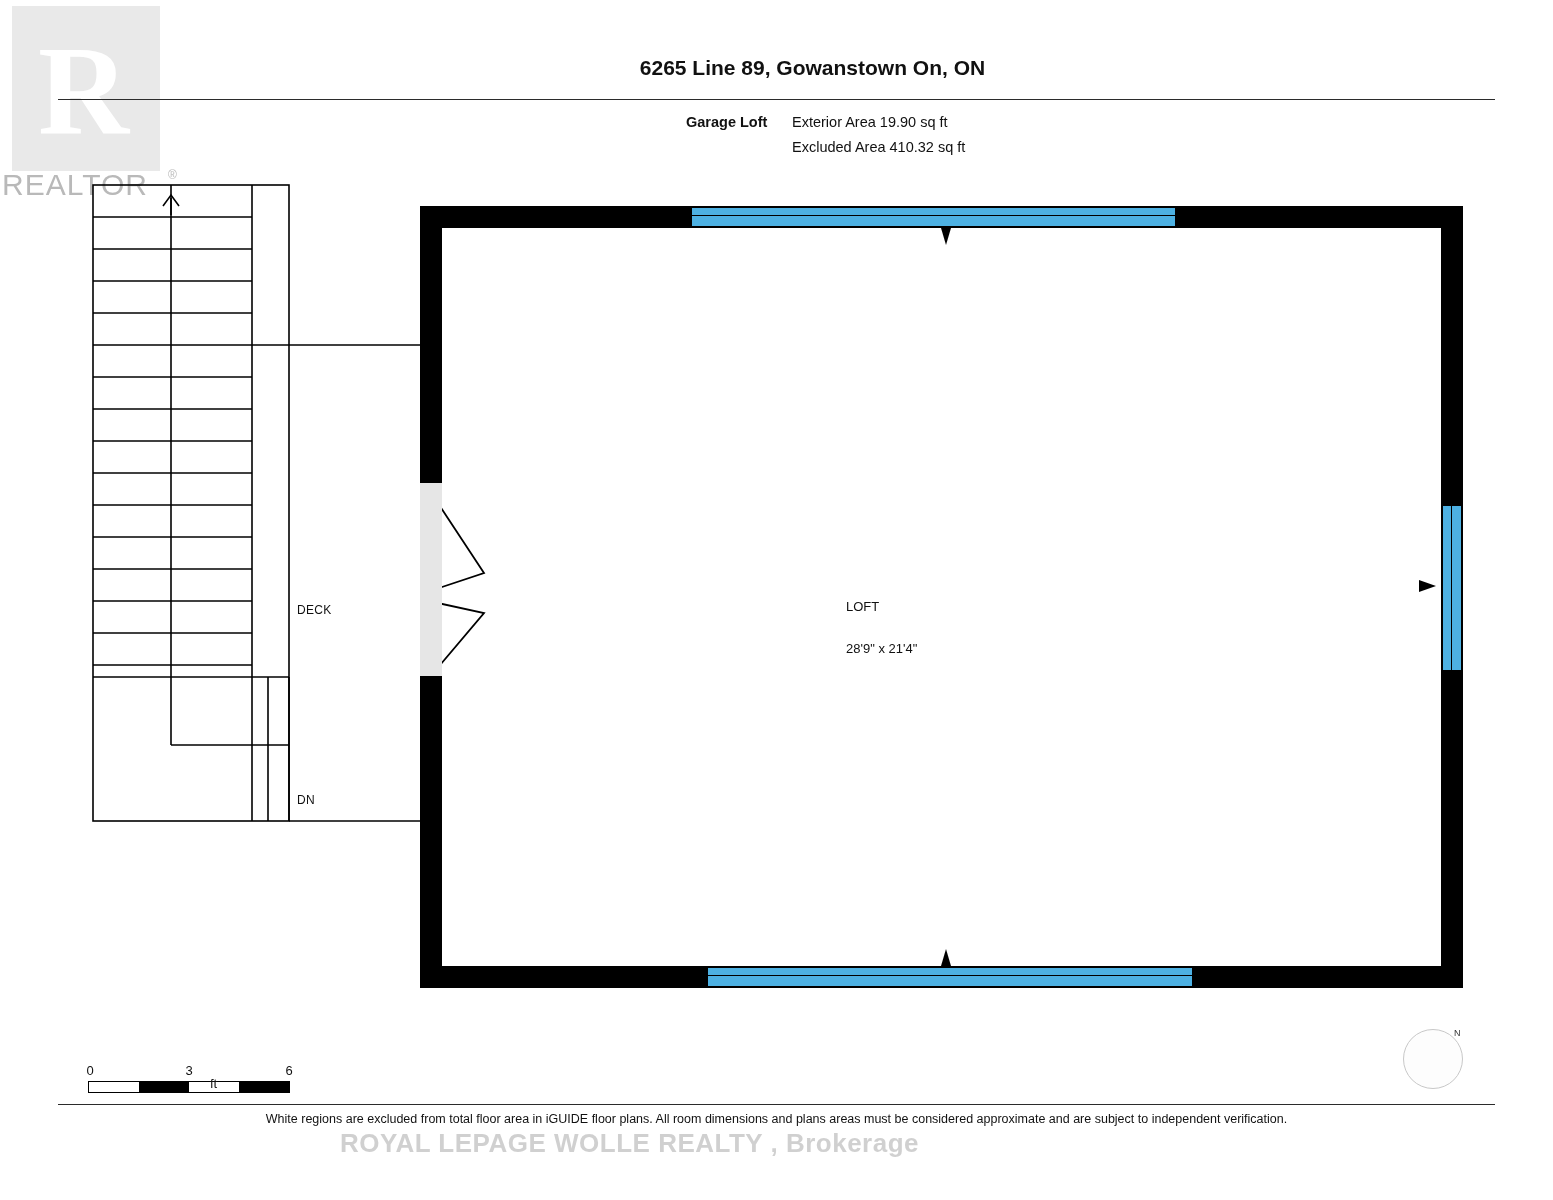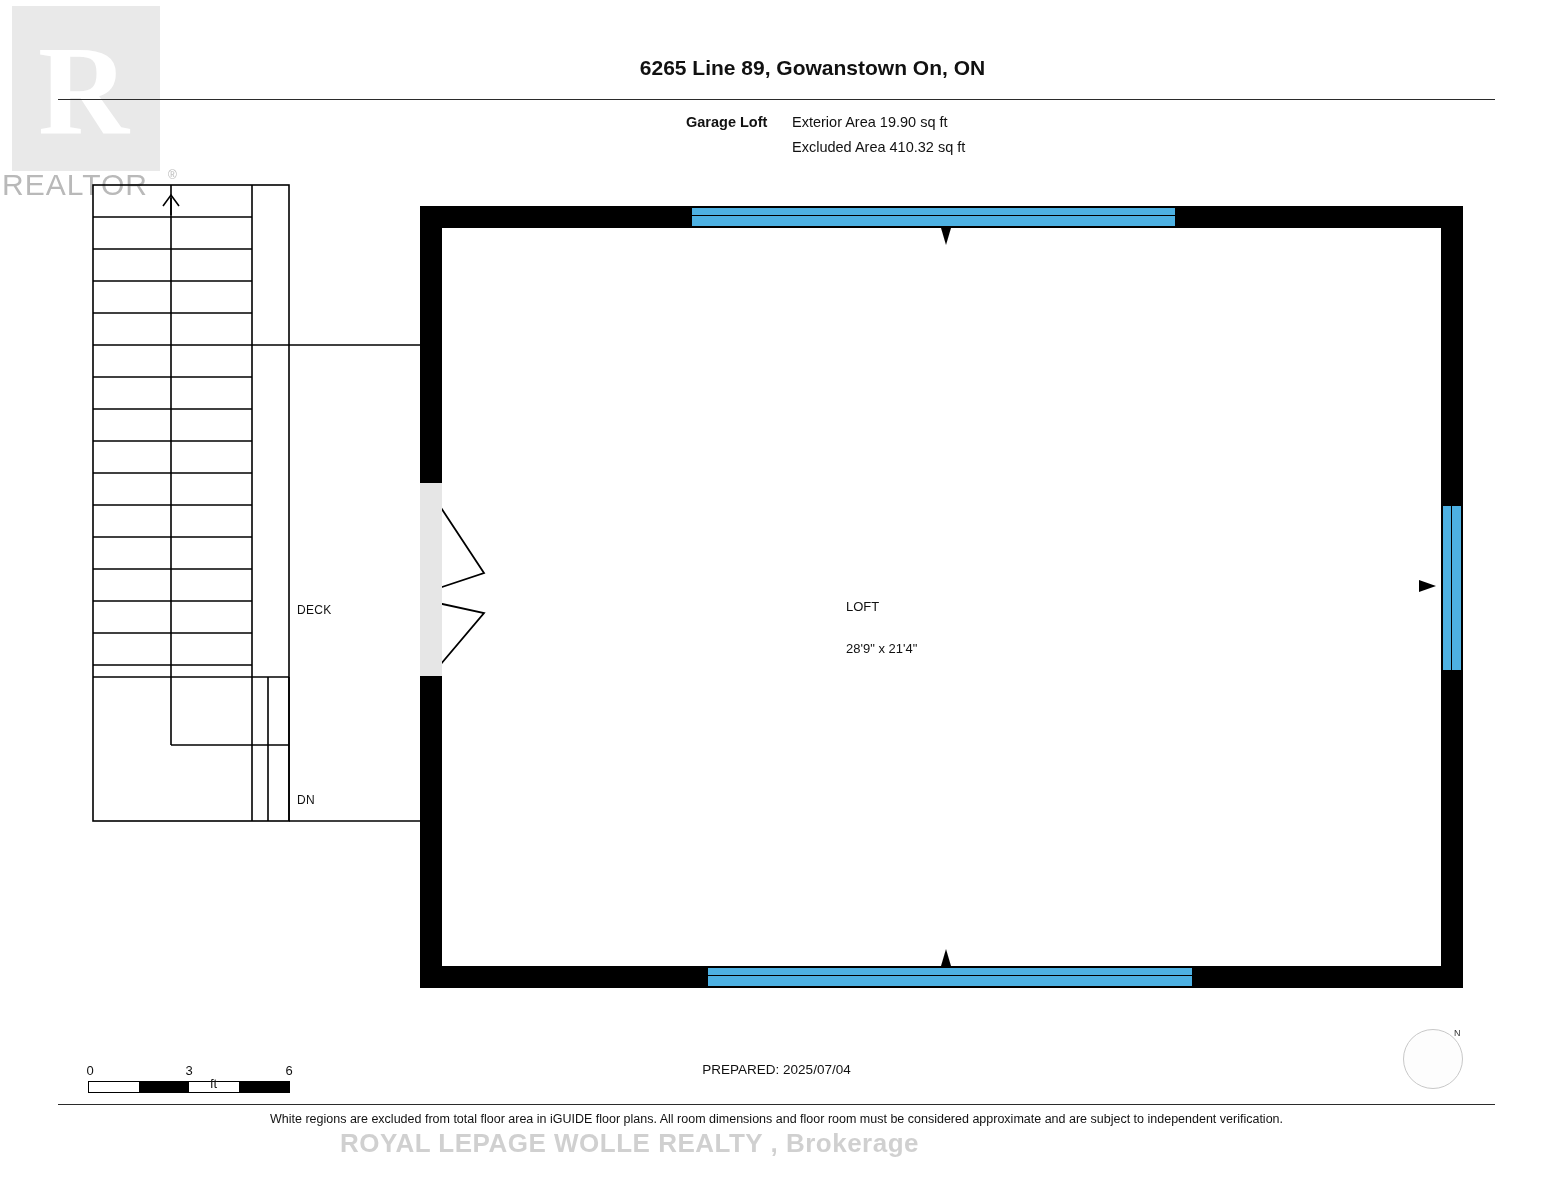--- a/index.html
+++ b/index.html
@@ -396,19 +396,18 @@
       <span style="left:101px;">3</span>
       <span style="left:201px;">6</span>
     </div>
     <div class="scale-track">
       <div class="scale-seg" style="left:50px; width:50px;"></div>
       <div class="scale-seg" style="left:150px; width:50px;"></div>
     </div>
   </div>
   <div class="scale-unit">ft</div>
 
-  <div class="prepared">PREPARED: 2025/07/04</div>
 
   <div class="footer-rule"></div>
-  <div class="disclaimer">White regions are excluded from total floor area in iGUIDE floor plans. All room dimensions and floor room must be considered approximate and are subject to independent verification.</div>
+  <div class="disclaimer">White regions are excluded from total floor area in iGUIDE floor plans. All room dimensions and plans areas must be considered approximate and are subject to independent verification.</div>
   <div class="brokerage">ROYAL LEPAGE WOLLE REALTY , Brokerage</div>
 
 </div>
 
 </body></html>

